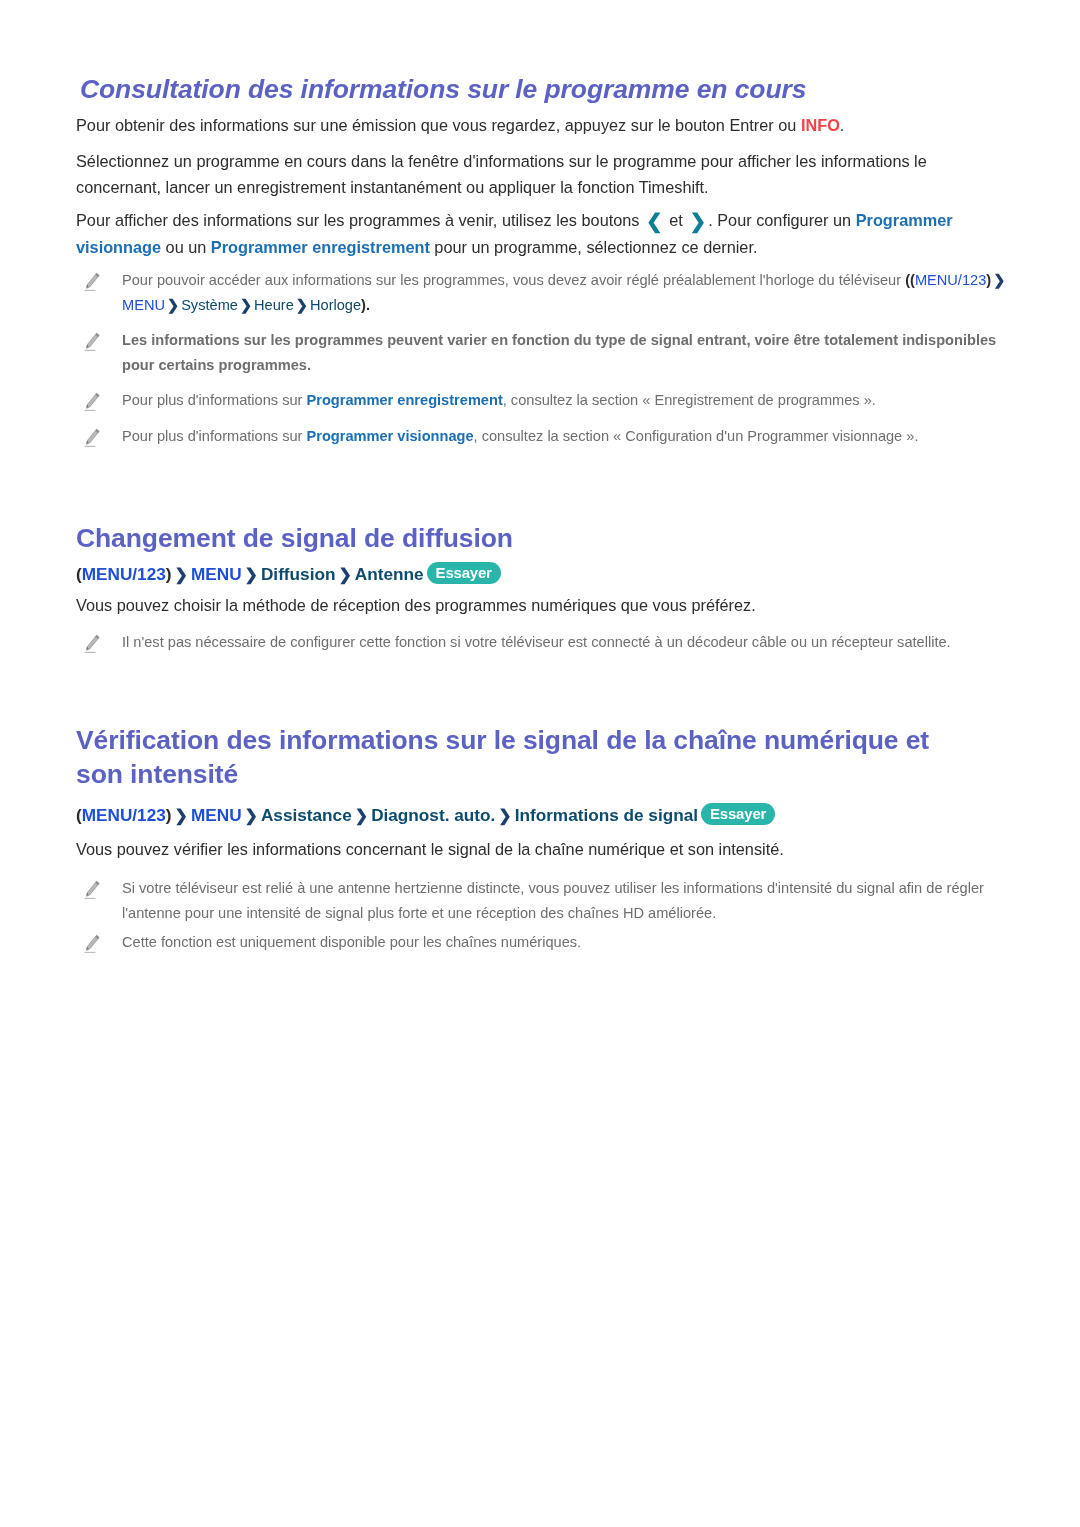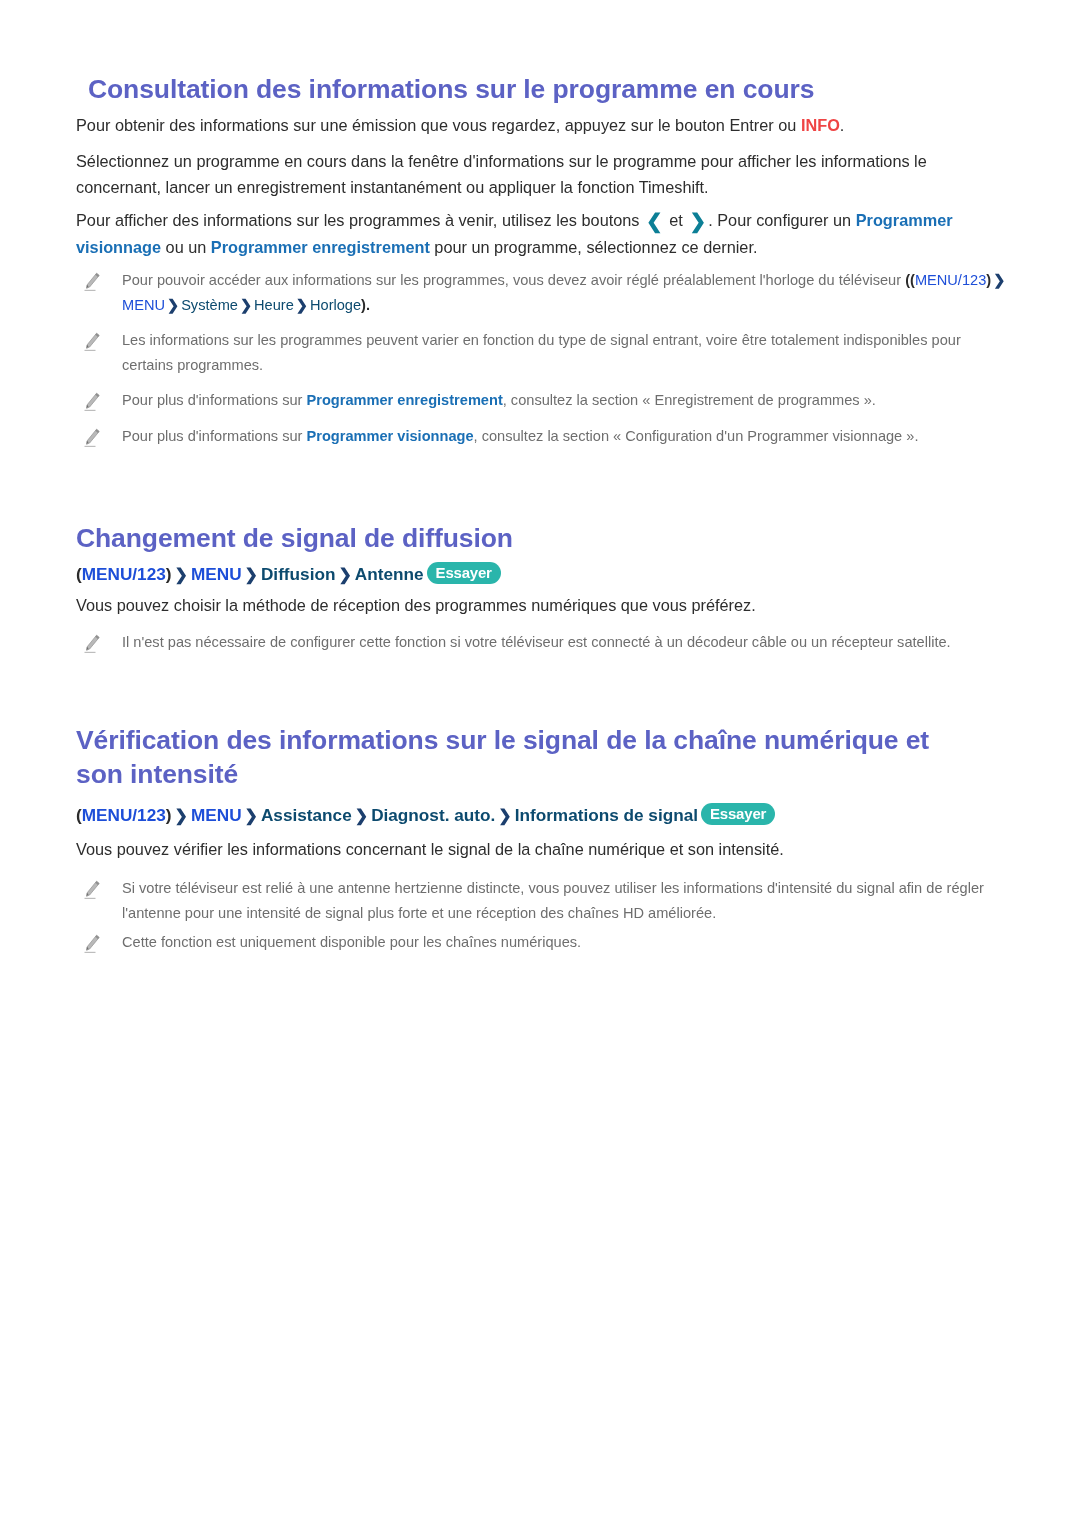--- a/index.html
+++ b/index.html
@@ -26,21 +26,21 @@
 
   
   h1.section-title {
     font-size: 26.5px;
     font-weight: bold;
     color: #5c62c4;
     margin: 0;
     line-height: 1.30;
     letter-spacing: -0.1px;
   }
-  .title-1 { position: absolute; left: 88px; top: 72px; width: 930px; }
+  .title-1 { position: absolute; left: 80px; top: 72px; width: 930px; font-style: italic; }
   .title-2 { position: absolute; left: 76px; top: 521px; width: 930px; }
   .title-3 { position: absolute; left: 76px; top: 723px; width: 890px; }
 
   
   p.body {
     font-size: 16.3px;
     line-height: 26px;
     color: #2d2d2d;
     margin: 0;
   }
@@ -101,21 +101,21 @@
   }
   .note .note-text {
     flex: 1 1 auto;
     font-size: 14.6px;
     line-height: 25px;
     color: #6e6e6e;
   }
   .note-text b { color: #1a6fb5; font-weight: bold; }
 
   .n1 { left: 82px; top: 268px; width: 928px; }
-  .n2 { left: 82px; top: 328px; width: 928px; }
+  .n2 { left: 82px; top: 328px; width: 928px; font-weight: bold; }
   .n3 { left: 82px; top: 388px; width: 928px; }
   .n4 { left: 82px; top: 424px; width: 900px; }
   .n5 { left: 82px; top: 630px; width: 928px; }
   .n6 { left: 82px; top: 876px; width: 928px; }
   .n7 { left: 82px; top: 930px; width: 928px; }
 
   
   .nav-chev {
     color: #0c7f96;
     font-weight: bold;

